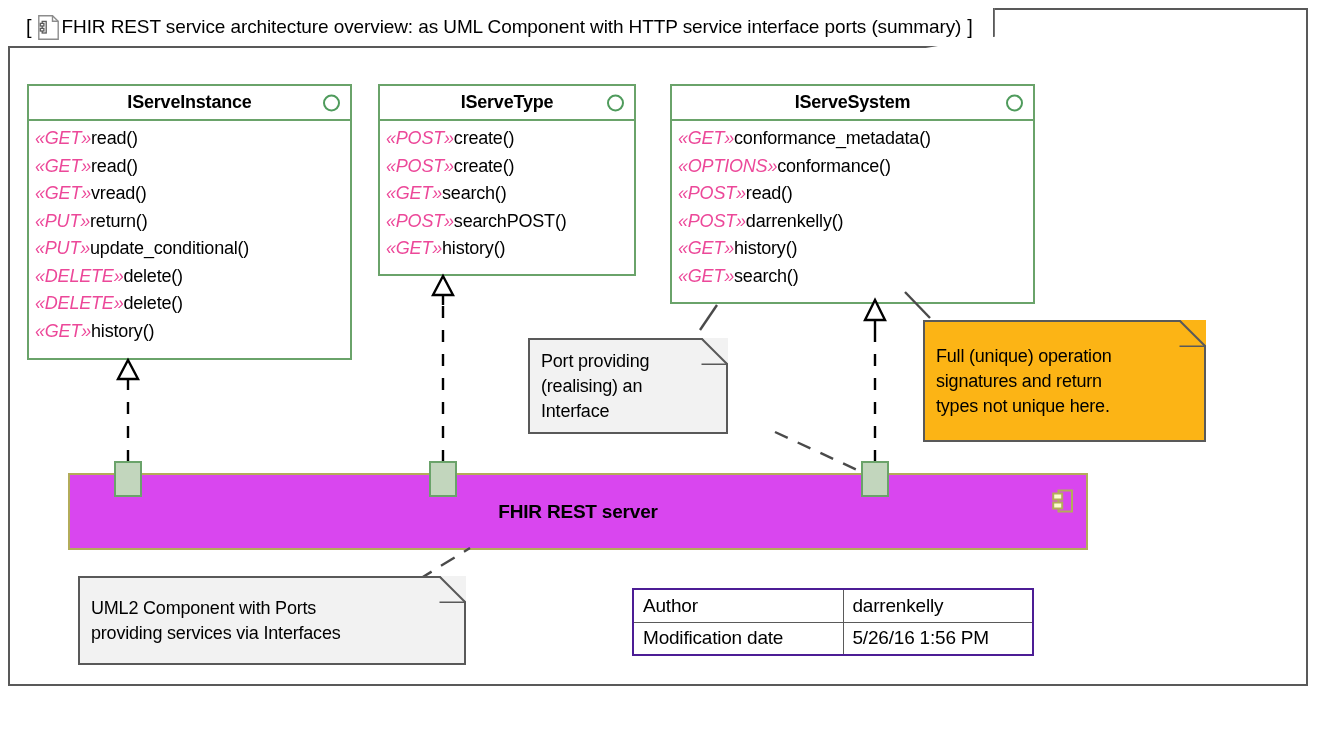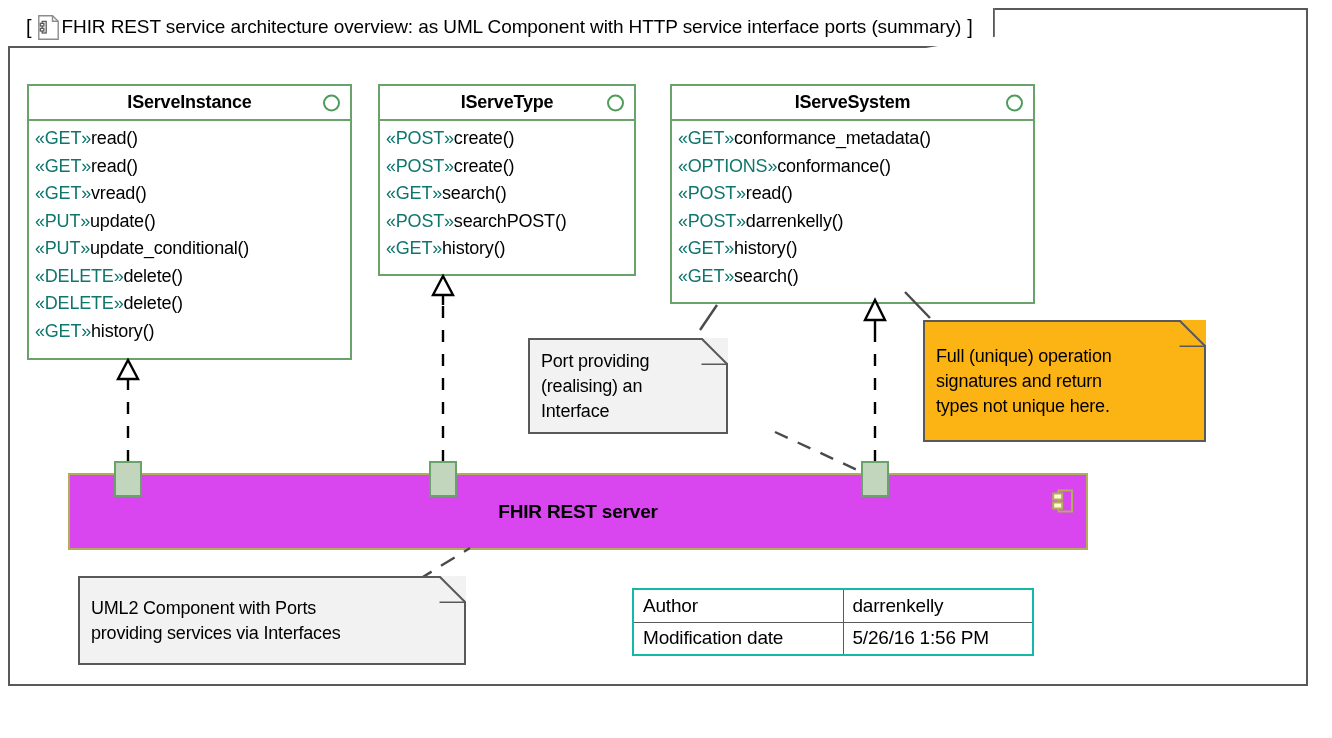--- a/index.html
+++ b/index.html
@@ -102,21 +102,22 @@
     padding: 4px 0 8px 6px;
   }
   .op {
     font-size: 18px;
     color: #000;
     line-height: 27.5px;
     white-space: nowrap;
     letter-spacing: -0.2px;
   }
   .op .stereo {
-    color: #0f766e;
+    color: #ec4899;
+    font-style: italic;
   }
 
   
   #component {
     position: absolute;
     background: #d946ef;
     border: 2px solid #b3ac5a;
     box-sizing: border-box;
     display: flex;
     align-items: center;
@@ -181,21 +182,21 @@
     color: #000;
     line-height: 25px;
     letter-spacing: -0.2px;
   }
   .note.orange { background: #fcb415; }
   .note.orange .note-body { border-color: #595959; }
 
   
   #info-table {
     position: absolute;
-    border: 2px solid #14b8a6;
+    border: 2px solid #4c1d95;
     background: #ffffff;
     box-sizing: border-box;
     border-collapse: collapse;
     padding-left: 40px;
   }
   #info-table td {
     border: 1px solid #5a5a5a;
     font-size: 19px;
     color: #000;
     padding: 3px 9px;
@@ -277,21 +278,21 @@
 
 <div class="iface" id="iface-0" style="left:27px; top:84px; width:325px; height:276px;">
   <div class="iface-head">
     <span class="iface-title">IServeInstance</span>
     <span class="iface-circle"></span>
   </div>
   <div class="iface-ops">
     <div class="op"><span class="stereo">«GET»</span><span>read()</span></div>
     <div class="op"><span class="stereo">«GET»</span><span>read()</span></div>
     <div class="op"><span class="stereo">«GET»</span><span>vread()</span></div>
-    <div class="op"><span class="stereo">«PUT»</span><span>update()</span></div>
+    <div class="op"><span class="stereo">«PUT»</span><span>return()</span></div>
     <div class="op"><span class="stereo">«PUT»</span><span>update_conditional()</span></div>
     <div class="op"><span class="stereo">«DELETE»</span><span>delete()</span></div>
     <div class="op"><span class="stereo">«DELETE»</span><span>delete()</span></div>
     <div class="op"><span class="stereo">«GET»</span><span>history()</span></div>
   </div>
 </div>
 
 <div class="iface" id="iface-1" style="left:378px; top:84px; width:258px; height:192px;">
   <div class="iface-head">
     <span class="iface-title">IServeType</span>

